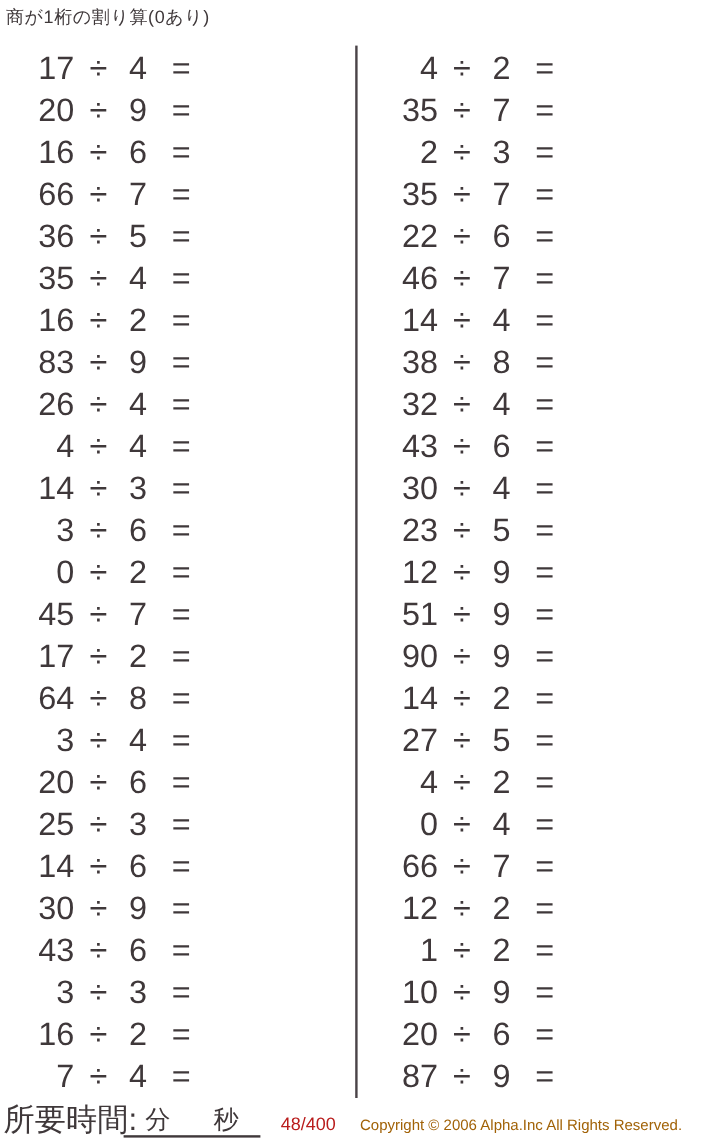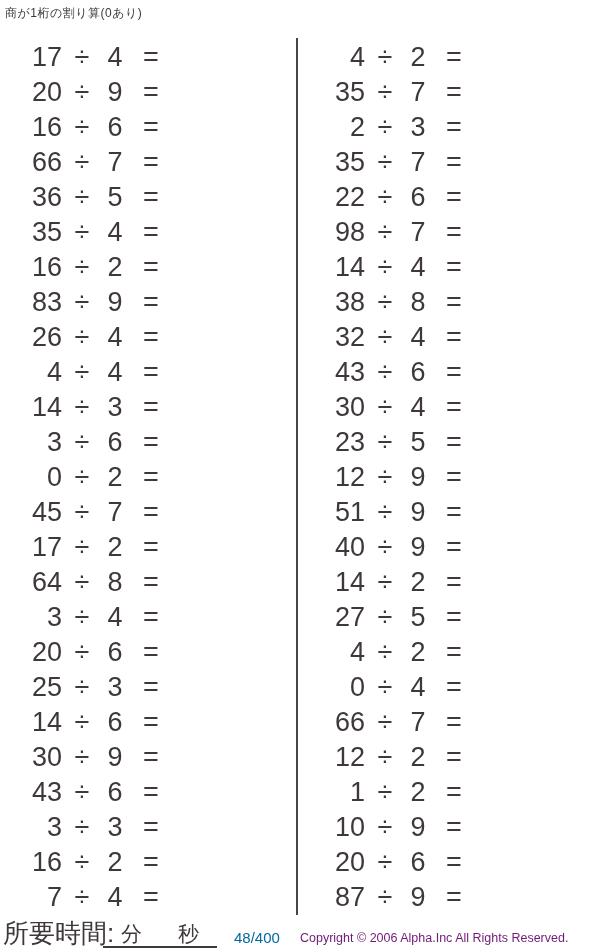--- a/index.html
+++ b/index.html
@@ -9,21 +9,21 @@
     height: 952px;
     background: #ffffff;
     color: #3f383a;
     font-family: "Liberation Sans", sans-serif;
     overflow: hidden;
   }
   .title {
     position: absolute;
     left: 5px;
     top: 5px;
-    font-size: 12px;
+    font-size: 15px;
     letter-spacing: 0.5px;
   }
   .name-field {
     position: absolute;
     left: 347px;
     top: 4px;
     display: flex;
     align-items: flex-end;
     height: 27px;
   }
@@ -76,28 +76,28 @@
     justify-content: space-around;
     align-items: flex-end;
     font-size: 21px;
     line-height: 25px;
   }
   .page-number {
     position: absolute;
     left: 234px;
     top: 929px;
     font-size: 15px;
-    color: #0369a1;
+    color: #b91c1c;
   }
   .copyright {
     position: absolute;
     left: 300px;
     top: 931px;
     font-size: 12.5px;
-    color: #701a75;
+    color: #a16207;
   }
 </style>
 </head>
 <body>
 
 <div class="page">
 
   <div class="title">商が1桁の割り算(0あり)</div>
 
 
@@ -311,21 +311,21 @@
         <span class="answer-space"></span>
       </div>
       <div class="problem-row">
         <span class="dividend">22</span>
         <span class="op">÷</span>
         <span class="divisor">6</span>
         <span class="op">=</span>
         <span class="answer-space"></span>
       </div>
       <div class="problem-row">
-        <span class="dividend">98</span>
+        <span class="dividend">46</span>
         <span class="op">÷</span>
         <span class="divisor">7</span>
         <span class="op">=</span>
         <span class="answer-space"></span>
       </div>
       <div class="problem-row">
         <span class="dividend">14</span>
         <span class="op">÷</span>
         <span class="divisor">4</span>
         <span class="op">=</span>
@@ -374,21 +374,21 @@
         <span class="answer-space"></span>
       </div>
       <div class="problem-row">
         <span class="dividend">51</span>
         <span class="op">÷</span>
         <span class="divisor">9</span>
         <span class="op">=</span>
         <span class="answer-space"></span>
       </div>
       <div class="problem-row">
-        <span class="dividend">40</span>
+        <span class="dividend">90</span>
         <span class="op">÷</span>
         <span class="divisor">9</span>
         <span class="op">=</span>
         <span class="answer-space"></span>
       </div>
       <div class="problem-row">
         <span class="dividend">14</span>
         <span class="op">÷</span>
         <span class="divisor">2</span>
         <span class="op">=</span>

